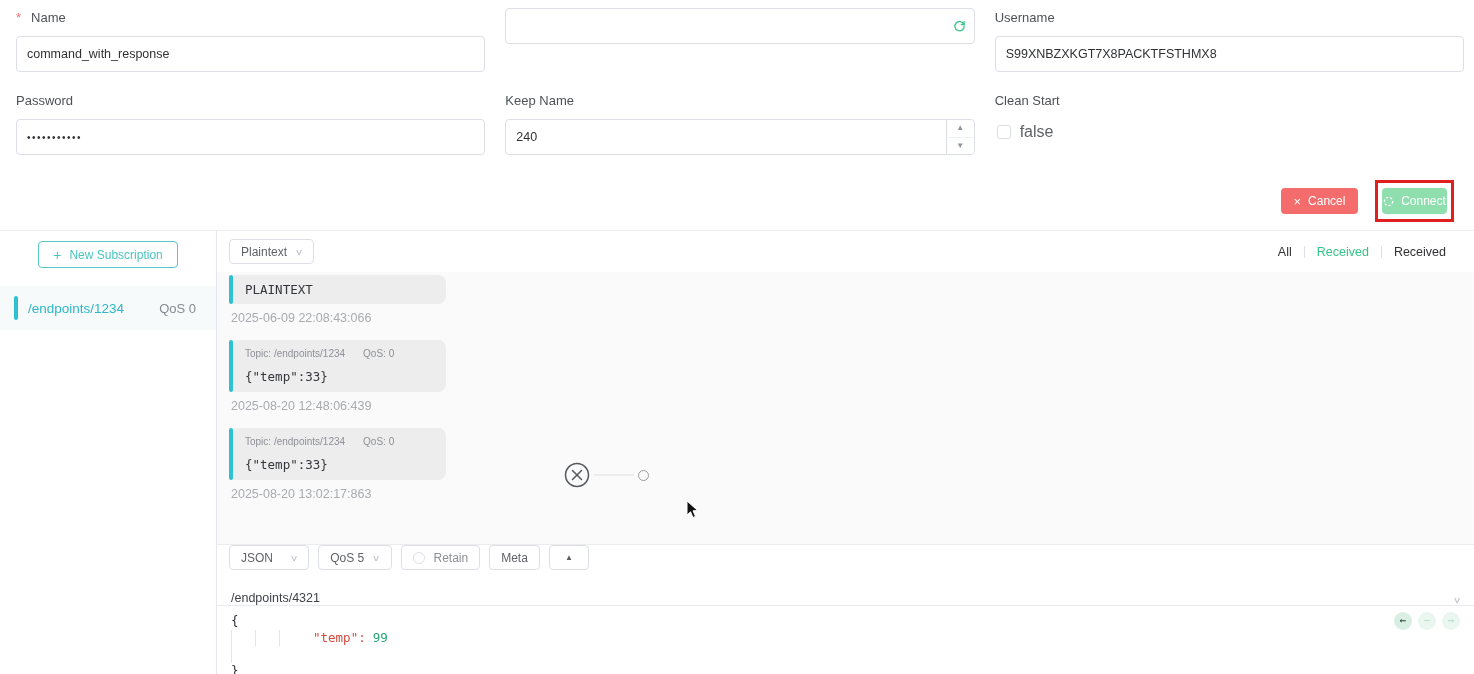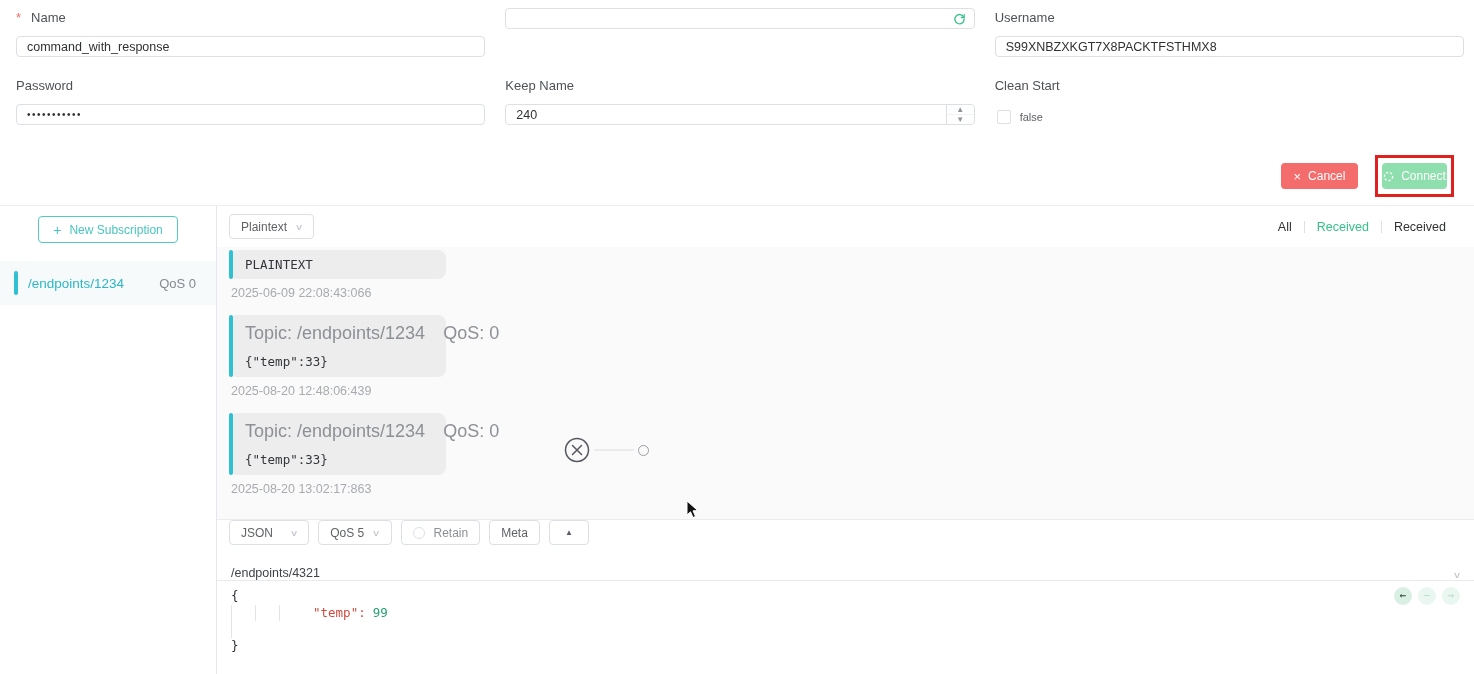--- a/index.html
+++ b/index.html
@@ -16,21 +16,21 @@
   .form-section { padding: 8px 10px 0 16px; }
   .form-grid { display: grid; grid-template-columns: 1fr 1fr 1fr; column-gap: 20px; }
   .field { margin-bottom: 19px; }
   .field-label {
     font-size: 13px; color: #4e5257; margin: 2px 0 11px;
     display: flex; align-items: center; gap: 7px;
   }
   .req { color: #f56c6c; margin-right: 3px; }
   .input-wrap { position: relative; }
   .text-input {
-    width: 100%; height: 21px; border: 1px solid #dcdfe6; border-radius: 4px;
+    width: 100%; height: 36px; border: 1px solid #dcdfe6; border-radius: 4px;
     padding: 0 10px; font-size: 12.5px; color: #303133; outline: none;
     font-family: "Liberation Sans", sans-serif; background: #fff;
   }
   .pw-input { font-size: 10px; letter-spacing: 1.5px; }
   .input-icon-right {
     position: absolute; right: 9px; top: 50%; transform: translateY(-50%);
     display: flex; align-items: center;
   }
   
   .stepper {
@@ -41,21 +41,21 @@
   .step-btn {
     flex: 1; display: flex; align-items: center; justify-content: center;
     font-size: 8px; color: #909399; cursor: pointer; line-height: 1;
   }
   .step-btn.up { border-bottom: 1px solid #f0f2f5; }
   
   .checkbox-row { display: flex; align-items: center; gap: 9px; height: 26px; padding-left: 2px; }
   .checkbox {
     width: 14px; height: 14px; border: 1px solid #dcdfe6; border-radius: 2px; background: #fff;
   }
-  .checkbox-label { font-size: 11px; color: #606266; }
+  .checkbox-label { font-size: 16px; color: #606266; }
 
   
   .form-actions {
     display: flex; justify-content: flex-end; align-items: center;
     padding-right: 10px; margin-top: 6px; height: 42px;
   }
   .btn {
     height: 26px; border-radius: 4px; border: none; font-size: 12px;
     display: inline-flex; align-items: center; justify-content: center; gap: 7px;
     cursor: pointer; font-family: "Liberation Sans", sans-serif;
@@ -116,21 +116,21 @@
   }
   .msg-block {
     width: 217px; background: #ededee; border-radius: 8px; position: relative;
     padding: 8px 14px 8px 16px;
   }
   .msg-block.single { padding: 7px 14px 7px 16px; }
   .msg-bar {
     position: absolute; left: 0; top: 0; bottom: 0; width: 4px;
     background: #2fc0d2; border-radius: 3px;
   }
-  .msg-meta { font-size: 18px; color: #8d9095; display: flex; gap: 18px; white-space: nowrap; }
+  .msg-meta { font-size: 10px; color: #8d9095; display: flex; gap: 18px; white-space: nowrap; }
   .msg-payload {
     font-family: "DejaVu Sans Mono", monospace; font-size: 12.5px; color: #33353a;
     margin-top: 10px; white-space: nowrap;
   }
   .msg-payload.solo { margin-top: 0; }
   .msg-ts { font-size: 12.5px; color: #a8abaf; margin: 7px 0 15px 2px; }
 
   
   .disconnect { position: absolute; left: 347px; top: 190px; display: flex; align-items: center; }
   .disc-line { width: 40px; height: 2px; background: #ececec; margin: 0 4px; }

